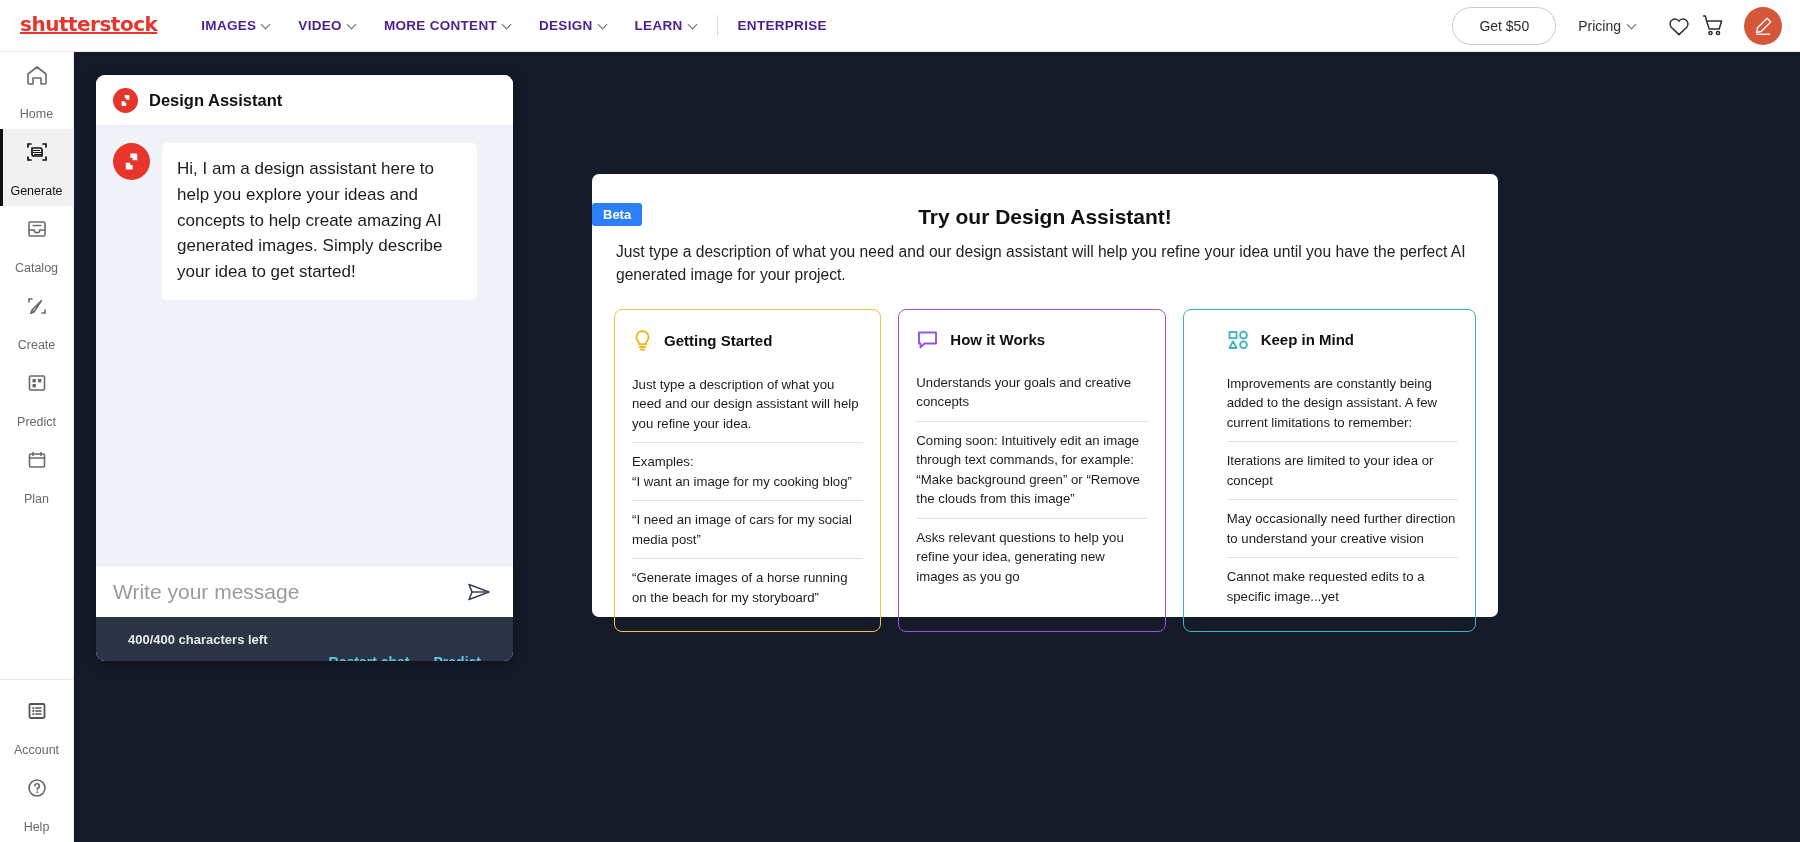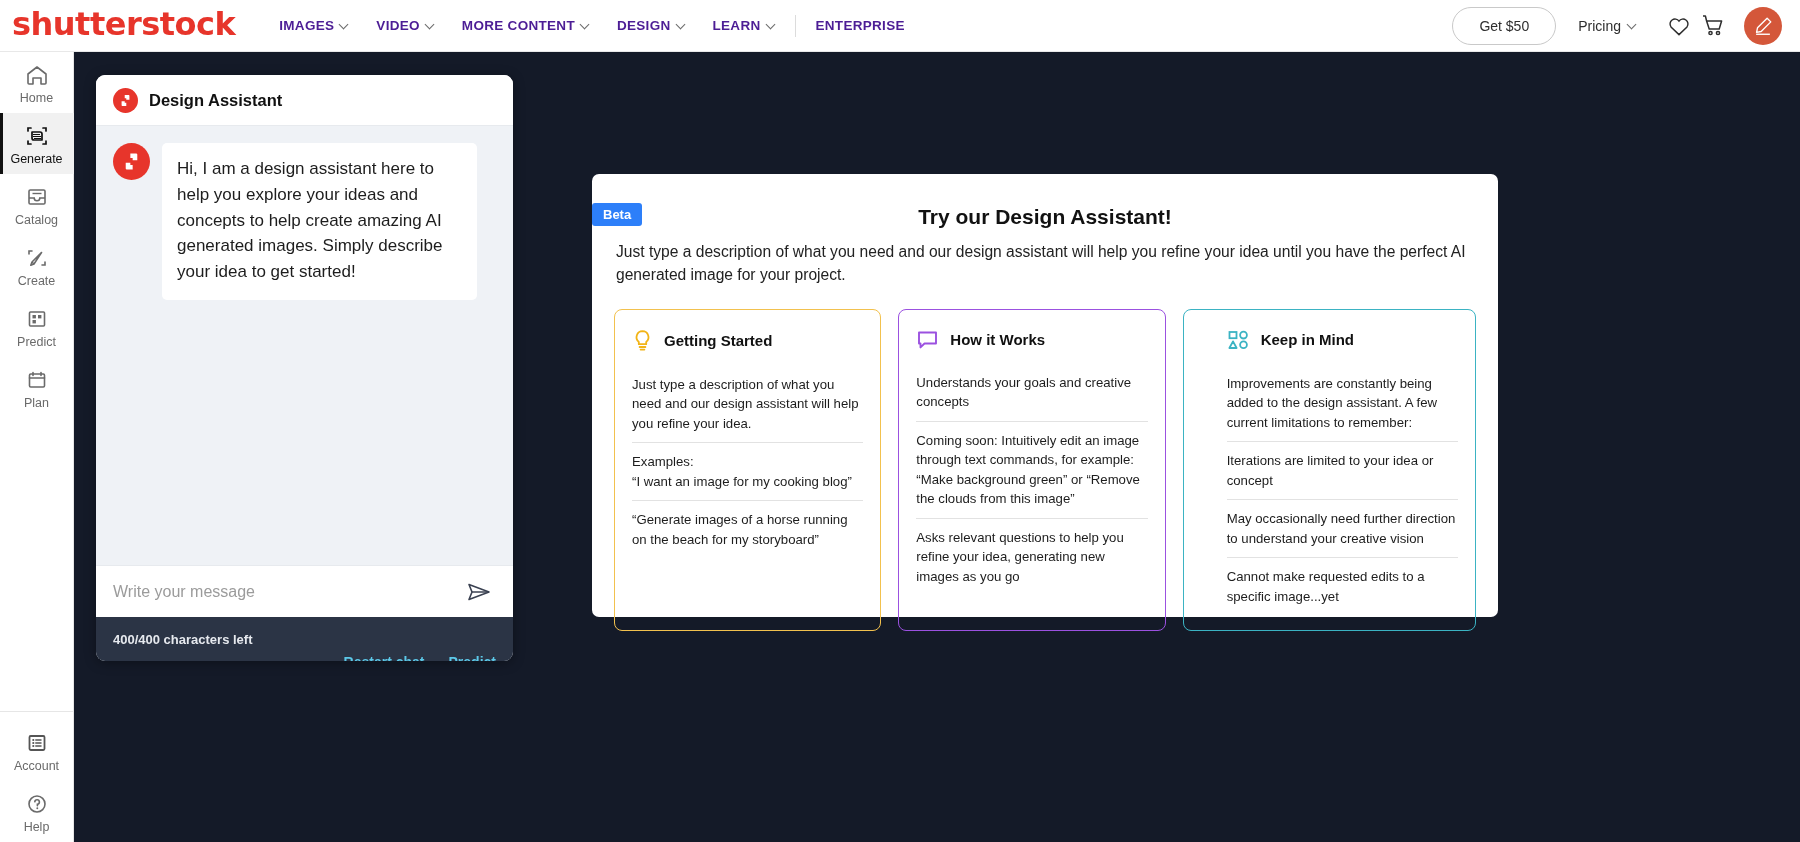--- a/index.html
+++ b/index.html
@@ -13,29 +13,30 @@
   
   .topnav {
     position: absolute; top: 0; left: 0;
     width: 1800px; height: 52px;
     background: #ffffff;
     display: flex; align-items: center;
     border-bottom: 1px solid #e8e8e8;
     z-index: 30;
   }
   .logo {
-    margin-left: 12px;
-    font-size: 32px;
+    margin-left: 20px;
+    font-size: 20px;
     font-weight: 700;
     color: #e7352b;
     letter-spacing: -0.5px;
     font-family: "DejaVu Sans", sans-serif;
     position: relative;
     line-height: 1;
     padding-bottom: 3px;
+    text-decoration: underline;
   }
   .nav-items { display: flex; align-items: center; margin-left: 30px; height: 100%; }
   .nav-item {
     display: flex; align-items: center; gap: 6px;
     padding: 0 14px; height: 100%;
     font-size: 13.5px; font-weight: 600; letter-spacing: 0.3px;
     color: #4c1d95; cursor: pointer;
   }
   .caret { display: inline-block; width: 8px; height: 8px; position: relative; top: -1px; }
   .caret::after {
@@ -63,21 +64,21 @@
   .rail {
     position: absolute; top: 52px; left: 0;
     width: 74px; height: 790px;
     background: #ffffff;
     border-right: 1px solid #e6e6e6;
     display: flex; flex-direction: column; align-items: center;
     z-index: 20;
   }
   .rail-item {
     width: 74px; padding: 11px 12px 8px;
-    display: flex; flex-direction: column; align-items: center; gap: 4px;
+    display: flex; flex-direction: column; align-items: center; gap: 20px;
     cursor: pointer; position: relative;
   }
   .rail-item .rail-label { font-size: 12.5px; color: #6a6a6a; }
   .rail-item.active { background: #f1f1f1; }
   .rail-item.active .rail-label { color: #111; }
   .rail-item.active::before {
     content: ""; position: absolute; left: 0; top: 0; bottom: 0; width: 3px; background: #111;
   }
   .rail-gap { flex: 1; }
   .rail-bottom { width: 74px; border-top: 1px solid #e6e6e6; padding-top: 8px; margin-top: 34px; }
@@ -115,29 +116,29 @@
     font-size: 17px; line-height: 1.52; color: #1d1d1d;
     max-width: 315px;
   }
   .chat-input-row {
     background: #fff; height: 52px;
     display: flex; align-items: center; padding: 0 17px;
     border-top: 1px solid #e7eaee;
   }
   .chat-input {
     flex: 1; border: none; outline: none;
-    font-size: 16px; color: #2b2b2b;
+    font-size: 21px; color: #2b2b2b;
     font-family: "Liberation Sans", sans-serif;
     background: transparent;
   }
   .chat-input::placeholder { color: #9b9b9b; }
   .send-btn { width: 34px; display: flex; align-items: center; justify-content: center; cursor: pointer; }
   .chat-footer {
     background: #2b3445; height: 44px;
-    display: flex; align-items: center; padding: 0 17px;
+    display: flex; align-items: center; padding: 0 32px;
   }
   .chars { font-size: 13px; color: #e6e9ee; font-weight: 600; }
   .chat-links { margin-left: auto; display: flex; gap: 24px; }
   .chat-link { font-size: 14px; color: #5cc8e8; font-weight: 700; cursor: pointer; margin-top: 46px; }
 
   
   .info {
     position: absolute; left: 518px; top: 122px;
     width: 906px; height: 443px;
     background: #fff; border-radius: 7px;
@@ -370,20 +371,23 @@
           <span class="card-title">Getting Started</span>
         </div>
         <div class="card-sec">
           <span>Just type a description of what you need and our design assistant will help you refine your idea.</span>
         </div>
         <div class="card-sec">
           <span class="lead">Examples:</span>
           <span>“I want an image for my cooking blog”</span>
         </div>
         <div class="card-sec">
+          <span>“I need an image of cars for my social media post”</span>
+        </div>
+        <div class="card-sec">
           <span>“Generate images of a horse running on the beach for my storyboard”</span>
         </div>
       </div>
 
       <div class="card c2">
         <div class="card-head">
           <svg width="23" height="21" viewBox="0 0 23 21">
             <path d="M3 3.5h17v11H8.5L4.5 18.4V14.5H3Z" fill="none" stroke="#9b51e0" stroke-width="1.9" stroke-linejoin="round"></path>
           </svg>
           <span class="card-title">How it Works</span>

